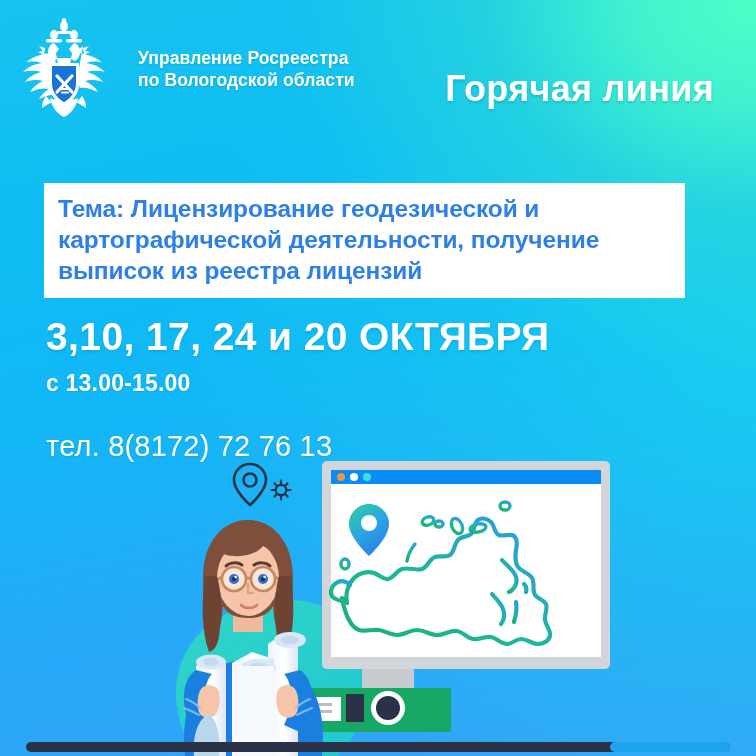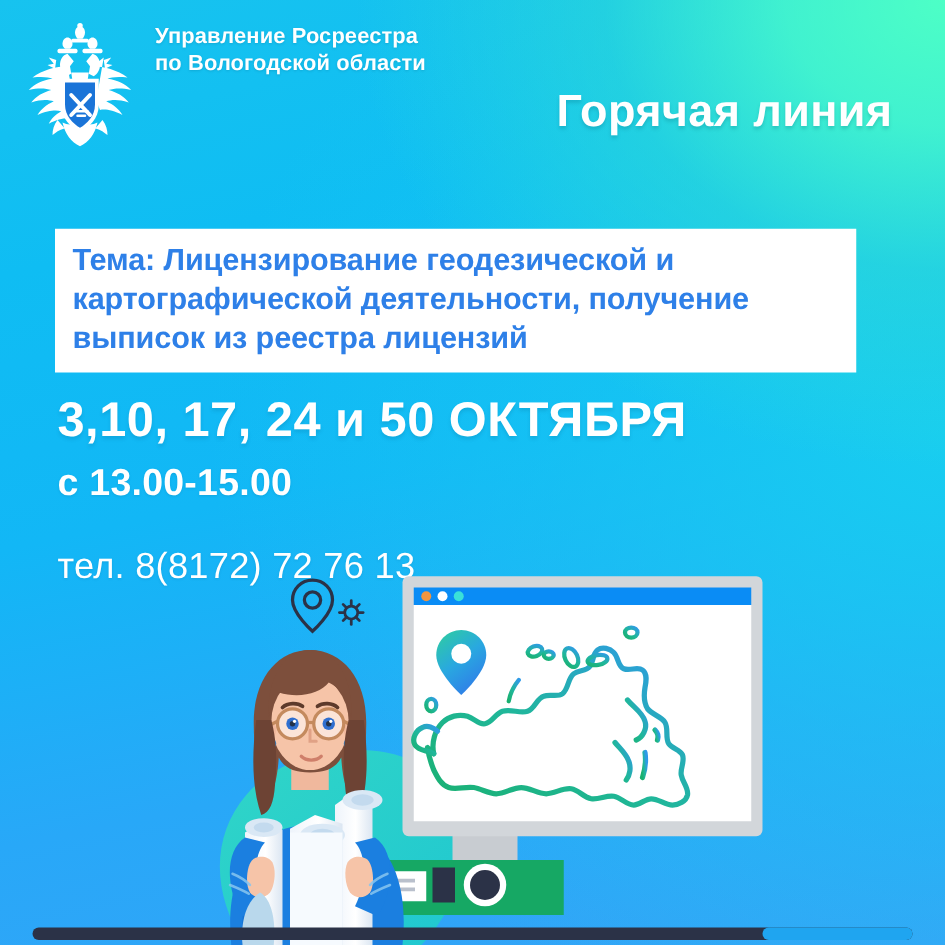--- a/index.html
+++ b/index.html
@@ -29,21 +29,22 @@
     top: 0; left: 0;
     width: 756px;
     height: 145px;
   }
 
   .logo-block {
     position: absolute;
     left: 16px;
     top: 18px;
     display: flex;
-    gap: 12px;
+    align-items: center;
+    gap: 26px;
   }
 
   .emblem { width: 96px; height: 104px; display: block; flex: none; }
 
   .org-name {
     color: #ffffff;
     font-size: 17.5px;
     font-weight: bold;
     line-height: 1.25;
     letter-spacing: 0.1px;
@@ -89,21 +90,21 @@
     font-size: 39px;
     font-weight: bold;
     letter-spacing: 0.4px;
     line-height: 1.08;
     text-shadow: 0 2px 3px rgba(0,80,120,0.16);
   }
 
   .time {
     margin-top: 12px;
     color: #ffffff;
-    font-size: 30px;
+    font-size: 23px;
     font-weight: bold;
     letter-spacing: 0.2px;
     text-shadow: 0 1px 2px rgba(0,80,120,0.16);
   }
 
   .phone {
     margin-top: 33px;
     color: #ffffff;
     font-size: 29px;
     font-weight: normal;
@@ -175,21 +176,21 @@
     </div>
 
     <div class="hotline-title">Горячая линия</div>
   </div>
 
   <div class="topic-box">
     <div class="topic-text">Тема: Лицензирование геодезической и картографической деятельности, получение выписок из реестра лицензий</div>
   </div>
 
   <div class="schedule">
-    <div class="dates">3,10, 17, 24 и 50 ОКТЯБРЯ</div>
+    <div class="dates">3,10, 17, 24 и 20 ОКТЯБРЯ</div>
     <div class="time">с 13.00-15.00</div>
     <div class="phone">тел. 8(8172) 72 76 13</div>
   </div>
 
   <div class="illustration">
     <svg viewBox="0 0 756 300" aria-hidden="true">
       <defs>
         <linearGradient id="blobGrad" x1="0" y1="0" x2="1" y2="1">
           <stop offset="0%" stop-color="#31d8c4"></stop>
           <stop offset="100%" stop-color="#1fc9cf"></stop>

